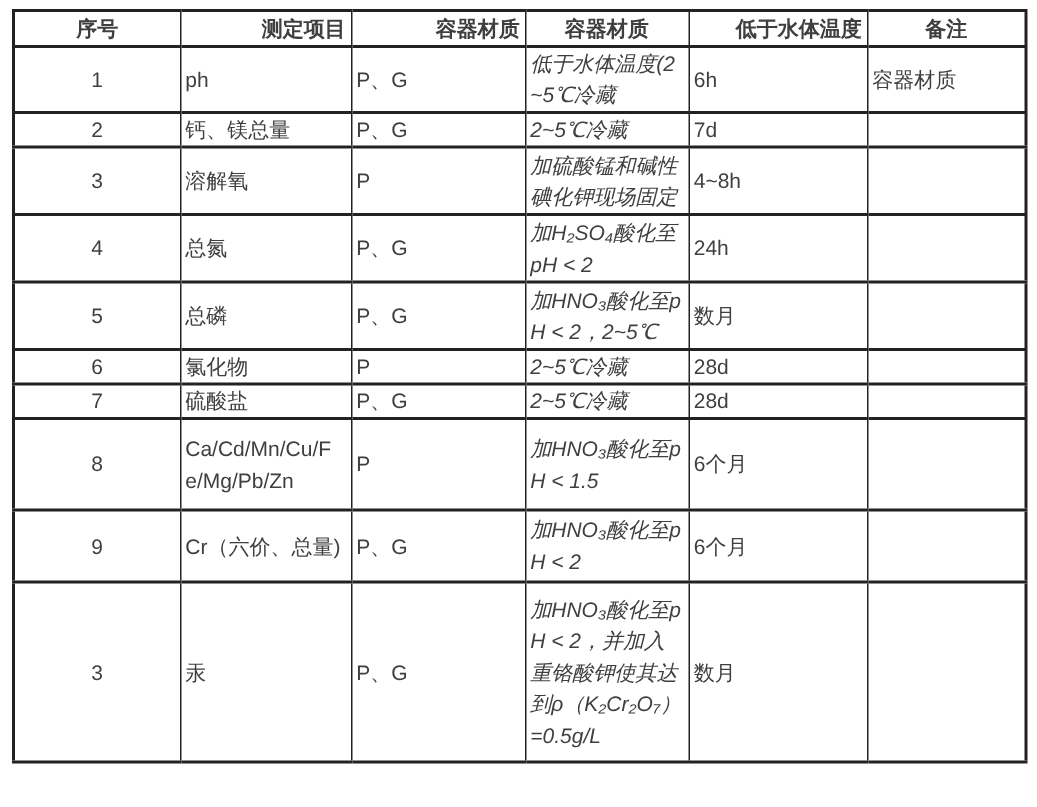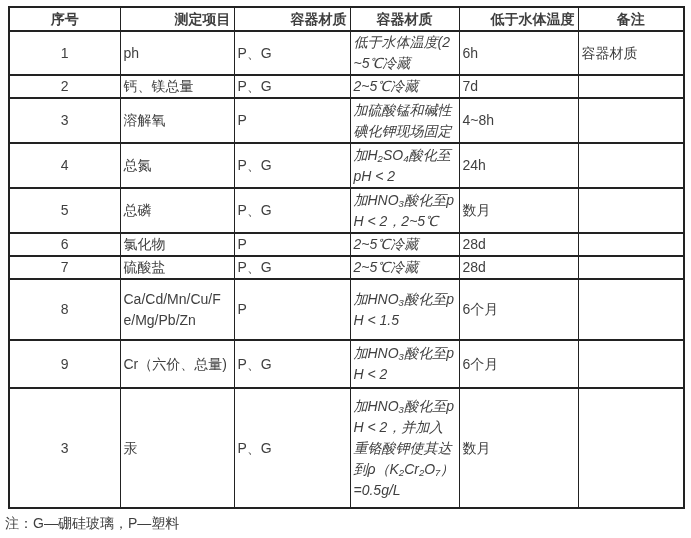--- a/index.html
+++ b/index.html
@@ -162,15 +162,14 @@
         <td class="c-no">3</td>
         <td class="c-item">汞</td>
         <td class="c-container">P、G</td>
         <td class="c-method">加HNO₃酸化至pH &lt; 2，并加入重铬酸钾使其达到ρ（K₂Cr₂O₇）=0.5g/L</td>
         <td class="c-time">数月</td>
         <td class="c-note"></td>
       </tr>
     </tbody>
   </table>
 
-  <div class="footnote">注：G—硼硅玻璃，P—塑料</div>
 
 </div>
 
 </body></html>

